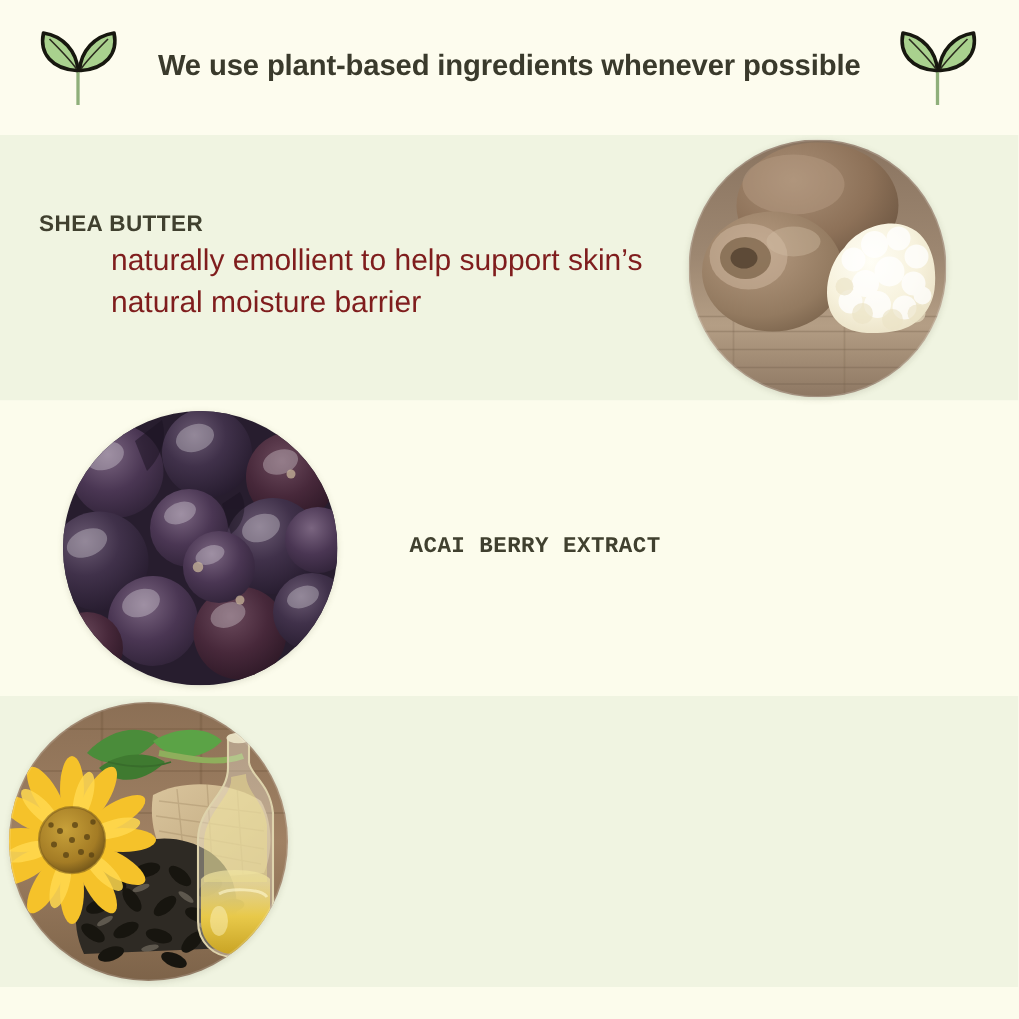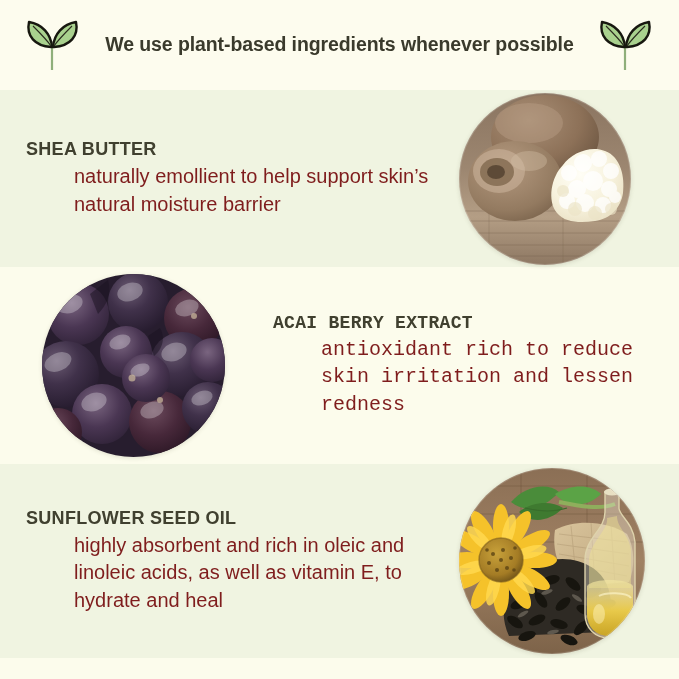--- a/index.html
+++ b/index.html
@@ -33,21 +33,21 @@
   }
 
   
   .row { position:absolute; left:0; width:679px; display:flex; align-items:center; }
   .row-shea { top:90px;  height:177px; }
   .row-acai { top:267px; height:197px;font-family:Liberation Mono, monospace; }
   .row-sun  { top:464px; height:194px; }
 
   .text-block { flex:1 1 auto; }
   .ing-name {
-    font-size:18px; font-weight:bold; color:#40402F;
+    font-size:15px; font-weight:bold; color:#40402F;
     letter-spacing:0.3px; margin-bottom:3px;
   }
   .ing-desc {
     font-size:20px; color:#7f1d1d; line-height:1.38;
     margin-left:48px; font-weight:400;
   }
 
   
   .circle {
     flex:0 0 auto; border-radius:50%; overflow:hidden;
@@ -229,29 +229,24 @@
           <circle cx="118" cy="126" r="3"></circle>
         </g>
         <g fill="#1a1320" opacity="0.5">
           <path d="M66 6 C70 20 64 32 56 40 L48 20 Z"></path>
           <path d="M118 54 C124 64 120 76 112 82 L106 62 Z"></path>
         </g>
       </svg>
     </div>
     <div class="text-block">
       <div class="ing-name">ACAI BERRY EXTRACT</div>
-      <div class="ing-desc">antioxidant rich to reduce skin irritation and lessen redness</div>
     </div>
   </div>
 
   <div class="row row-sun">
-    <div class="text-block">
-      <div class="ing-name">SUNFLOWER SEED OIL</div>
-      <div class="ing-desc">highly absorbent and rich in oleic and linoleic acids, as well as vitamin E, to hydrate and heal</div>
-    </div>
     <div class="circle c-sun">
       <svg class="photo-svg" viewBox="0 0 186 186" preserveAspectRatio="xMidYMid slice">
         <defs>
           <linearGradient id="woodF" x1="0" y1="0" x2="0" y2="1">
             <stop offset="0" stop-color="#8b6f55"></stop>
             <stop offset="0.5" stop-color="#a08163"></stop>
             <stop offset="1" stop-color="#7d6349"></stop>
           </linearGradient>
           <linearGradient id="burlap" x1="0" y1="0" x2="1" y2="1">
             <stop offset="0" stop-color="#d9c49c"></stop>

